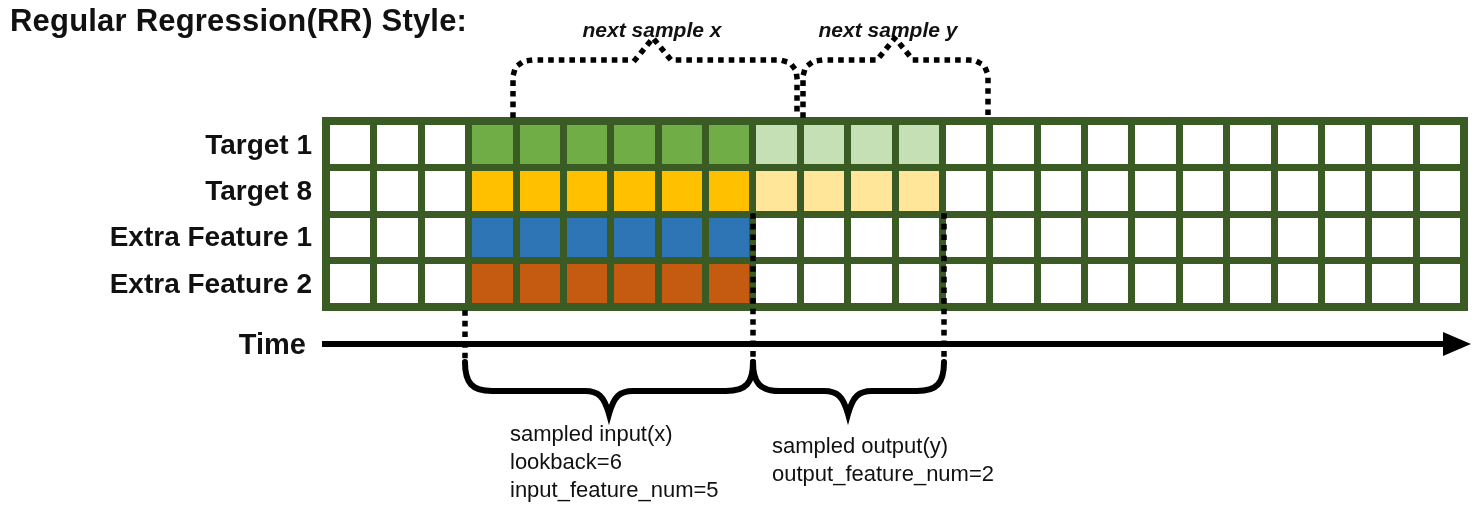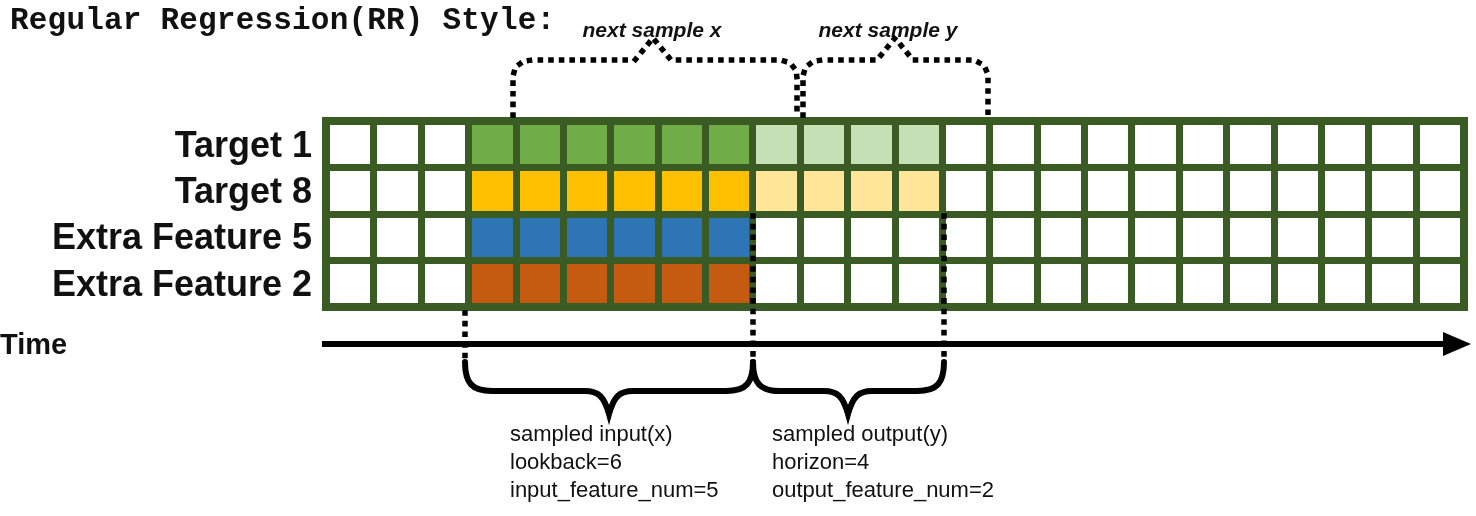--- a/index.html
+++ b/index.html
@@ -1,63 +1,63 @@
 <!DOCTYPE html>
 <html style="--c-border: #3B5B25; --c-white: #FFFFFF; --c-green: #70AD47; --c-green-light: #C5E0B4; --c-gold: #FFC000; --c-gold-light: #FFE699; --c-blue: #2E75B6; --c-orange: #C55A11; --c-ink: #111111;"><head>
 <meta charset="utf-8">
 <style>
   html,body{margin:0;padding:0;background:#fff;}
   .canvas{
     position:relative;width:1476px;height:516px;background:#fff;overflow:hidden;
     font-family:"Liberation Sans","DejaVu Sans",sans-serif;color:#111;
   }
   .title{
-    position:absolute;left:10px;top:3px;font-size:31px;font-weight:700;letter-spacing:.2px;font-family:Liberation Mono, monospace;
+    position:absolute;left:10px;top:3px;font-size:31px;font-weight:700;letter-spacing:.2px;
   }
   .row-label{
     position:absolute;left:0;width:312px;text-align:right;
-    font-size:36px;font-weight:700;line-height:30px;white-space:nowrap;
+    font-size:28px;font-weight:700;line-height:30px;white-space:nowrap;
   }
   .time-label{
-    position:absolute;left:0;width:306px;top:328px;
+    position:absolute;left:0;width:306px;text-align:right;top:328px;
     font-size:29px;font-weight:700;
   }
   .brace-label{
     position:absolute;top:2px;transform:translateX(-50%);
     font-size:21px;font-style:italic;font-weight:600;white-space:nowrap;margin-top:16px;
   }
   .time-grid{
     position:absolute;left:322px;top:117px;width:1146px;height:194px;
     box-sizing:border-box;border:8px solid var(--c-border);
     background:var(--c-border);
     display:grid;grid-template-columns:repeat(24,1fr);grid-template-rows:repeat(4,1fr);
     gap:7px;
   }
   .cell{background:#fff;}
   svg.overlay{position:absolute;left:0;top:0;pointer-events:none;}
   .caption{
     position:absolute;top:420px;font-size:22px;font-weight:500;line-height:28px;white-space:nowrap;
   }
   .caption div{height:28px;}
   .cap-input{left:510px;}
-  .cap-output{left:772px;}
+  .cap-output{left:772px;margin-top:12px;}
 </style>
 </head>
 <body>
 
 <div class="canvas">
 
   <div class="title">Regular Regression(RR) Style:</div>
 
   <div class="brace-label" style="left:652px;">next sample x</div>
   <div class="brace-label" style="left:888px;text-align:center;">next sample y</div>
 
   <div class="row-label" style="top:130px;">Target 1</div>
   <div class="row-label" style="top:176px;">Target 8</div>
-  <div class="row-label" style="top:222px;">Extra Feature 5</div>
+  <div class="row-label" style="top:222px;">Extra Feature 1</div>
   <div class="row-label" style="top:269px;">Extra Feature 2</div>
 
   <div class="time-grid">
       <div class="cell" style="background: rgb(255, 255, 255);"></div>
       <div class="cell" style="background: rgb(255, 255, 255);"></div>
       <div class="cell" style="background: rgb(255, 255, 255);"></div>
       <div class="cell" style="background: rgb(112, 173, 71);"></div>
       <div class="cell" style="background: rgb(112, 173, 71);"></div>
       <div class="cell" style="background: rgb(112, 173, 71);"></div>
       <div class="cell" style="background: rgb(112, 173, 71);"></div>
@@ -172,17 +172,16 @@
     <path d="M 753 362 C 753 383 760 391 780 391 L 824 391 C 837 391 843 396 848 414 C 853 396 859 391 872 391 L 917 391 C 937 391 944 383 944 362" fill="none" stroke="#000" stroke-width="6" stroke-linecap="round"></path>
   </svg>
 
   <div class="caption cap-input">
     <div>sampled input(x)</div>
     <div>lookback=6</div>
     <div>input_feature_num=5</div>
   </div>
   <div class="caption cap-output">
     <div>sampled output(y)</div>
-    <div>horizon=4</div>
     <div>output_feature_num=2</div>
   </div>
 
 </div>
 
 </body></html>

